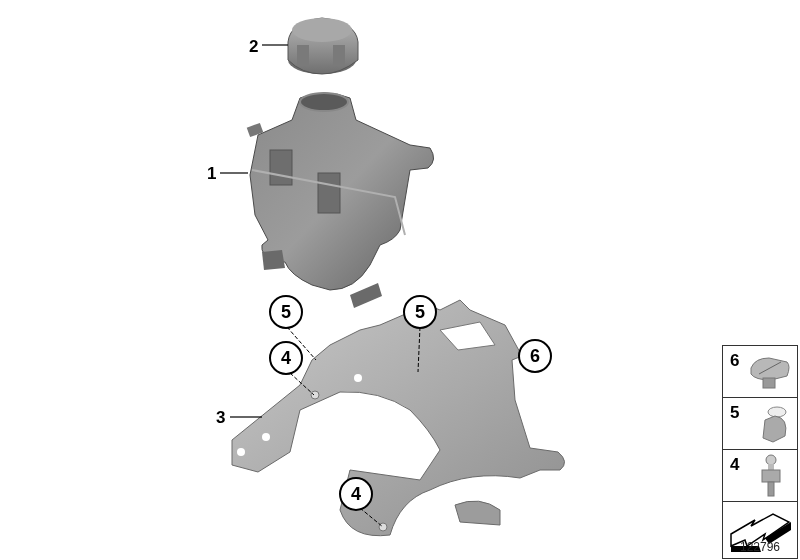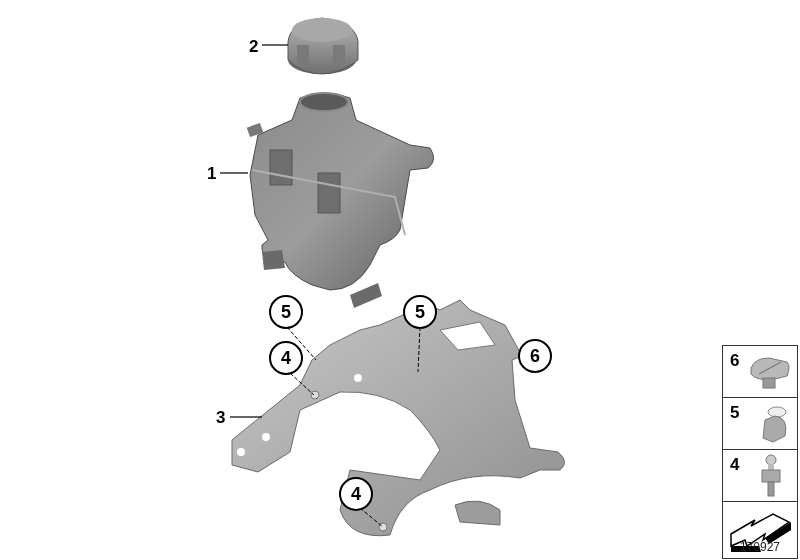--- a/index.html
+++ b/index.html
@@ -110,14 +110,14 @@
       </svg>
     </div>
     <div class="legend-cell">
       <svg width="72" height="54" style="position:absolute;left:2px;top:2px">
         <path d="M6 30 L30 16 L26 22 L48 10 L64 18 L38 36 L40 30 L22 42 L20 36 L6 42 Z" fill="#fff" stroke="#000" stroke-width="1.5"></path>
         <path d="M6 42 L34 42 L36 48 L6 48 Z" fill="#000"></path>
         <path d="M40 34 L66 18 L66 26 L44 40 Z" fill="#000"></path>
       </svg>
     </div>
   </div>
-  <div class="docnum">170927</div>
+  <div class="docnum">122796</div>
 </div>
 
 </body></html>

